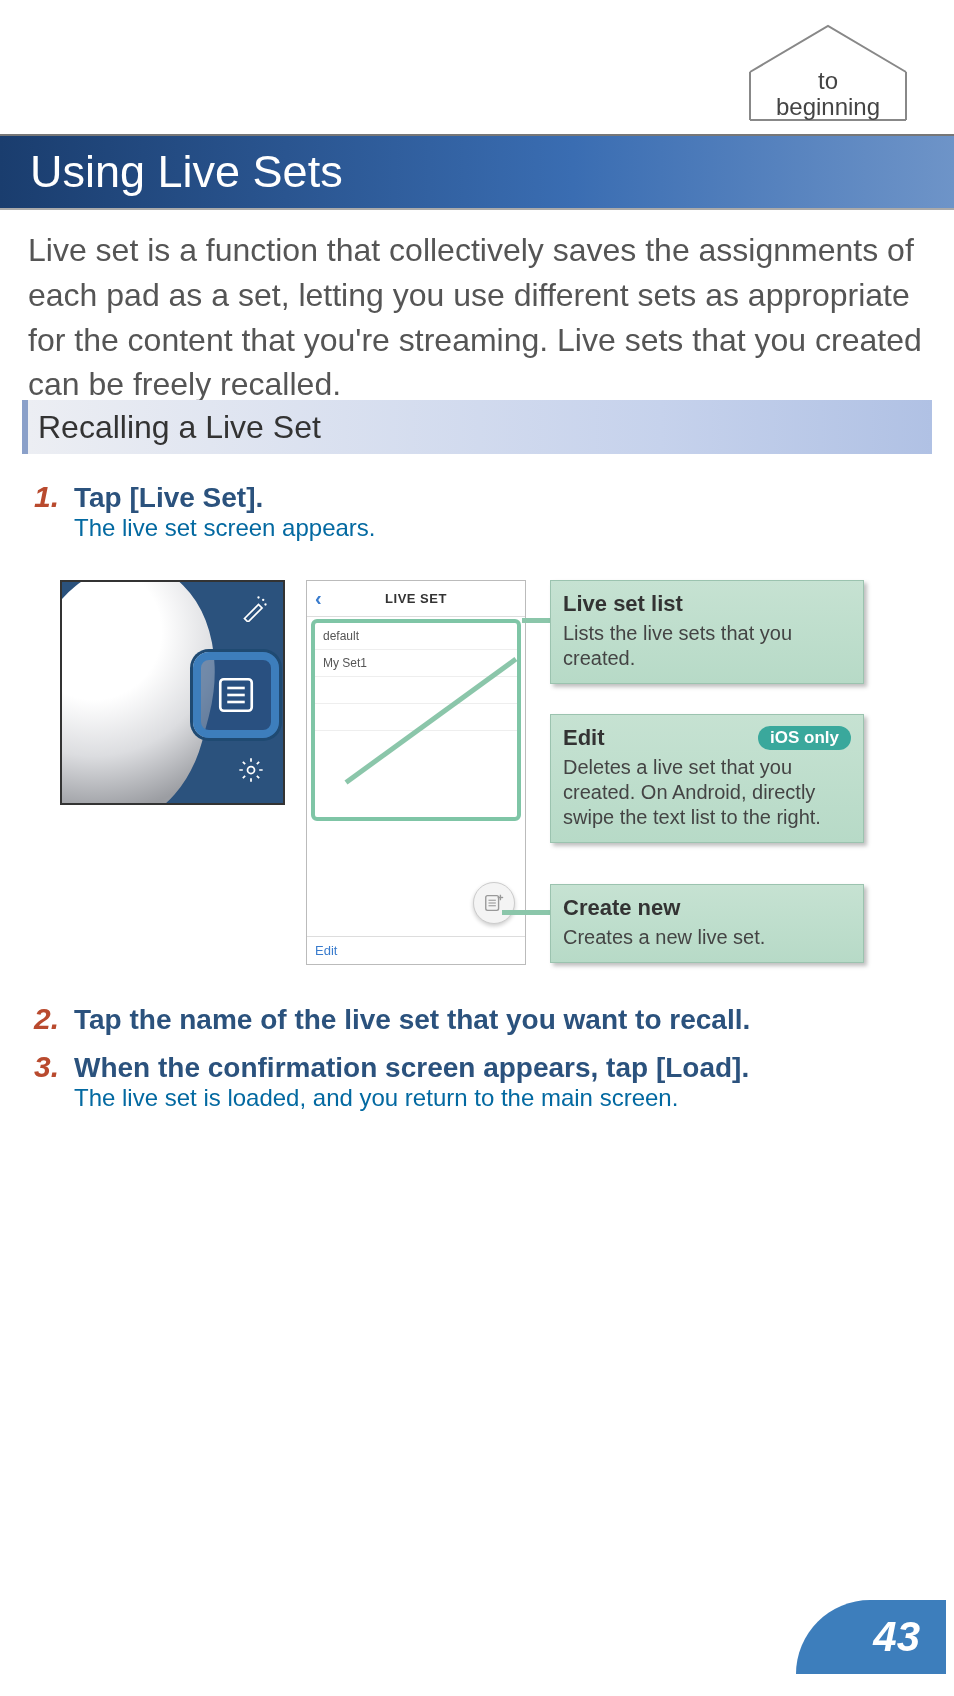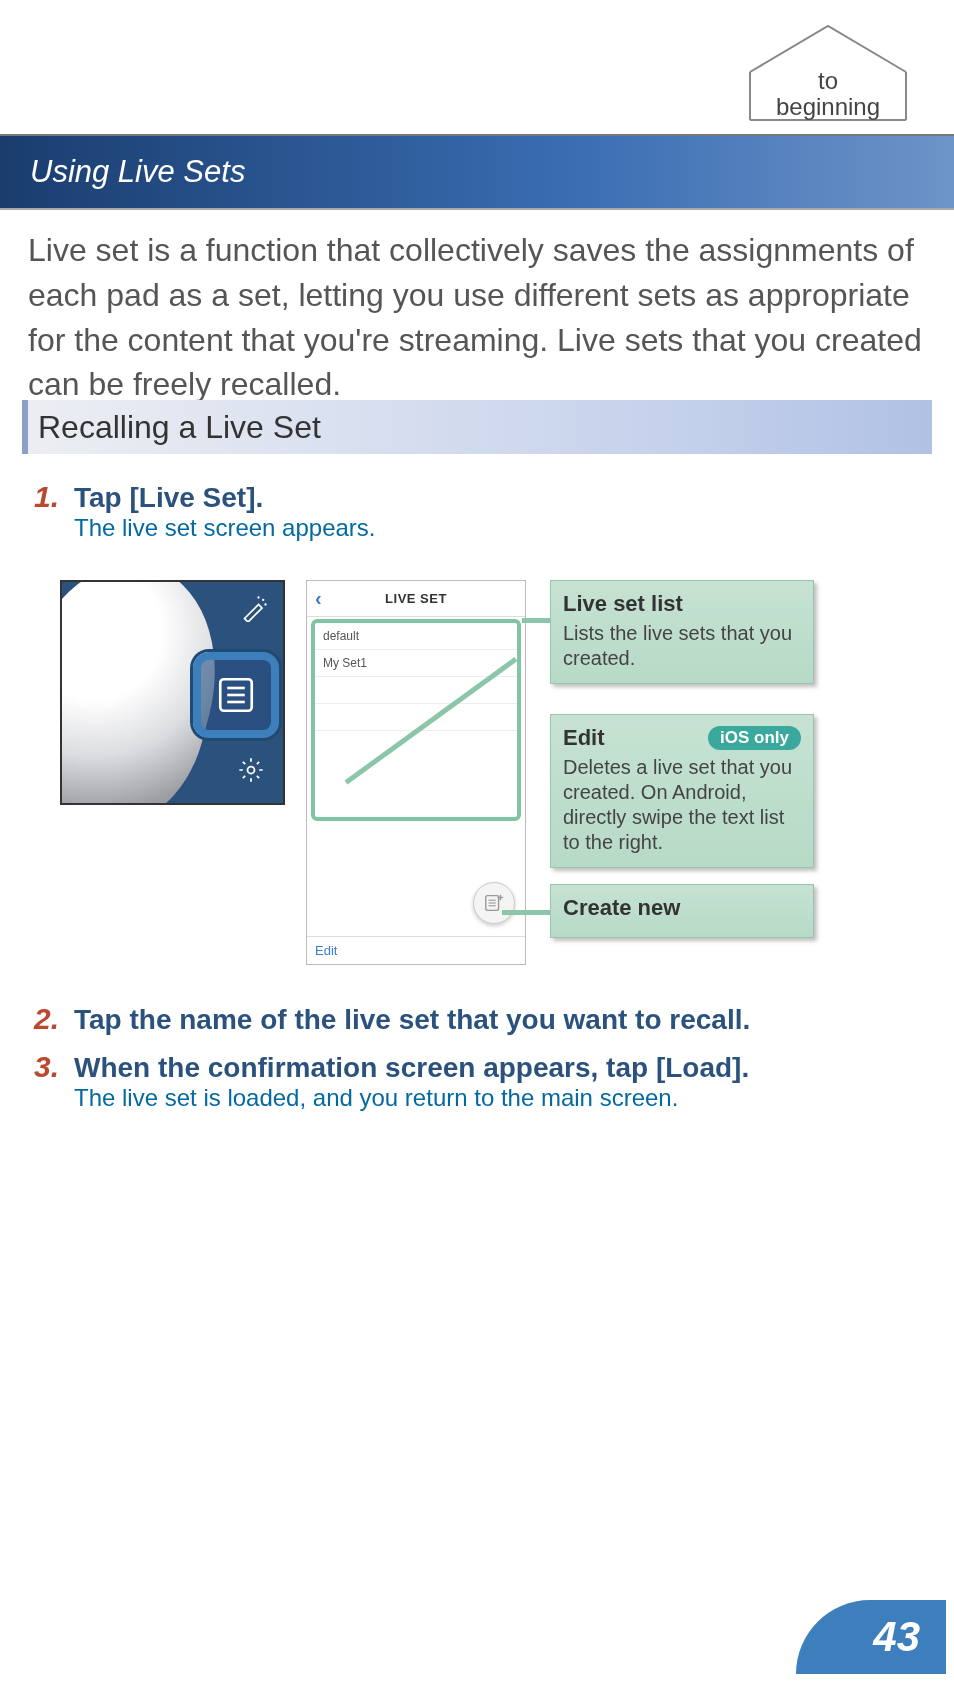--- a/index.html
+++ b/index.html
@@ -38,23 +38,22 @@
     height: 76px;
     background: linear-gradient(to right, #1a3d6e 0%, #3a6db2 60%, #6e94c8 100%);
     border-top: 2px solid #777;
     border-bottom: 2px solid #aaa;
     display: flex;
     align-items: center;
     padding-left: 30px;
   }
   .title-bar span {
     color: #fff;
-    font-size: 31px;
+    font-size: 45px;
     font-weight: 400;
-    font-style: italic;
   }
 
   
   .intro {
     position: absolute;
     top: 228px;
     left: 28px; right: 28px;
     font-size: 32px;
     line-height: 1.4;
     color: #555;
@@ -210,21 +209,21 @@
     border: 1px solid #ccc;
     box-shadow: 0 2px 4px rgba(0,0,0,.2);
     display: flex; align-items: center; justify-content: center;
     color: #888;
   }
 
   
   .callout {
     position: absolute;
     left: 490px;
-    width: 264px;
+    width: 314px;
     background: linear-gradient(to bottom, #c6e2d2 0%, #b7dac7 100%);
     border: 1px solid #9bc3af;
     box-shadow: 3px 3px 4px rgba(0,0,0,.25);
     padding: 10px 12px 12px;
   }
   .callout .c-title {
     font-weight: 700;
     font-size: 22px;
     color: #333;
     margin-bottom: 4px;
@@ -395,20 +394,21 @@
     <div class="c-title">
       <span>Edit</span>
       <span class="ios-badge">iOS only</span>
     </div>
     <div class="c-desc">Deletes a live set that you created. On Android, directly swipe the text list to the right.</div>
   </div>
   <div class="callout c3">
     <div class="c-title">
         <span>Create new</span>
       </div>
+    <div class="c-desc">Creates a new live set.</div>
   </div>
 
 </div>
 
 <div class="step2">
   <div class="step-row">
     <span class="step-num">2.</span>
     <span class="step-title">Tap the name of the live set that you want to recall.</span>
   </div>
 </div>

